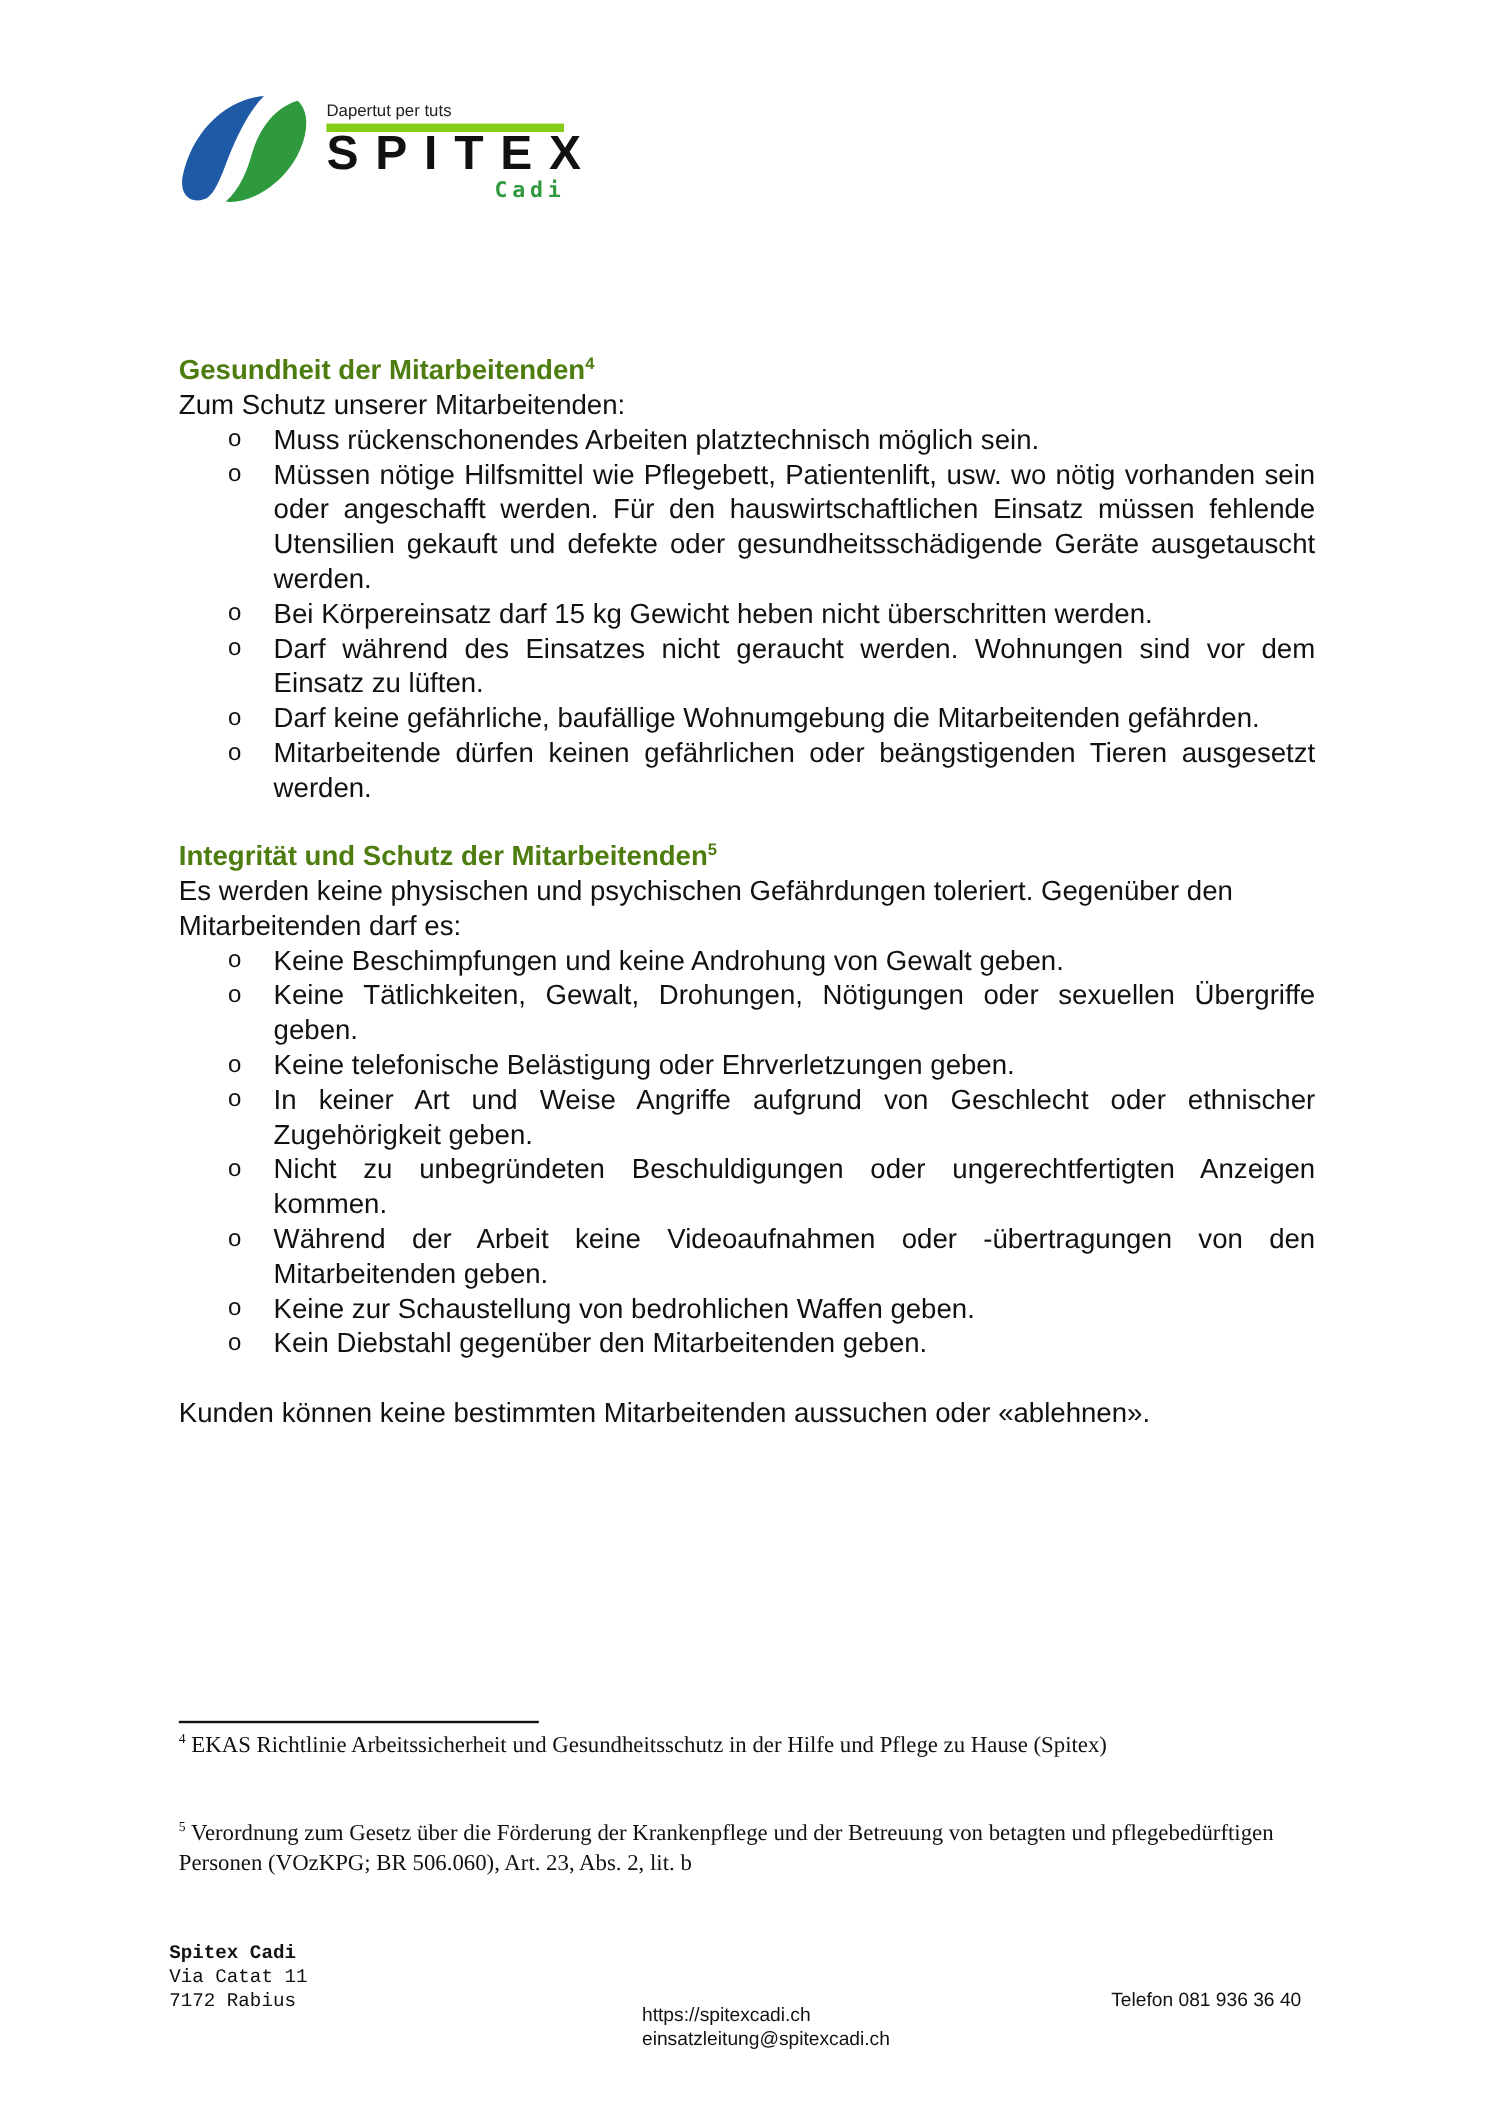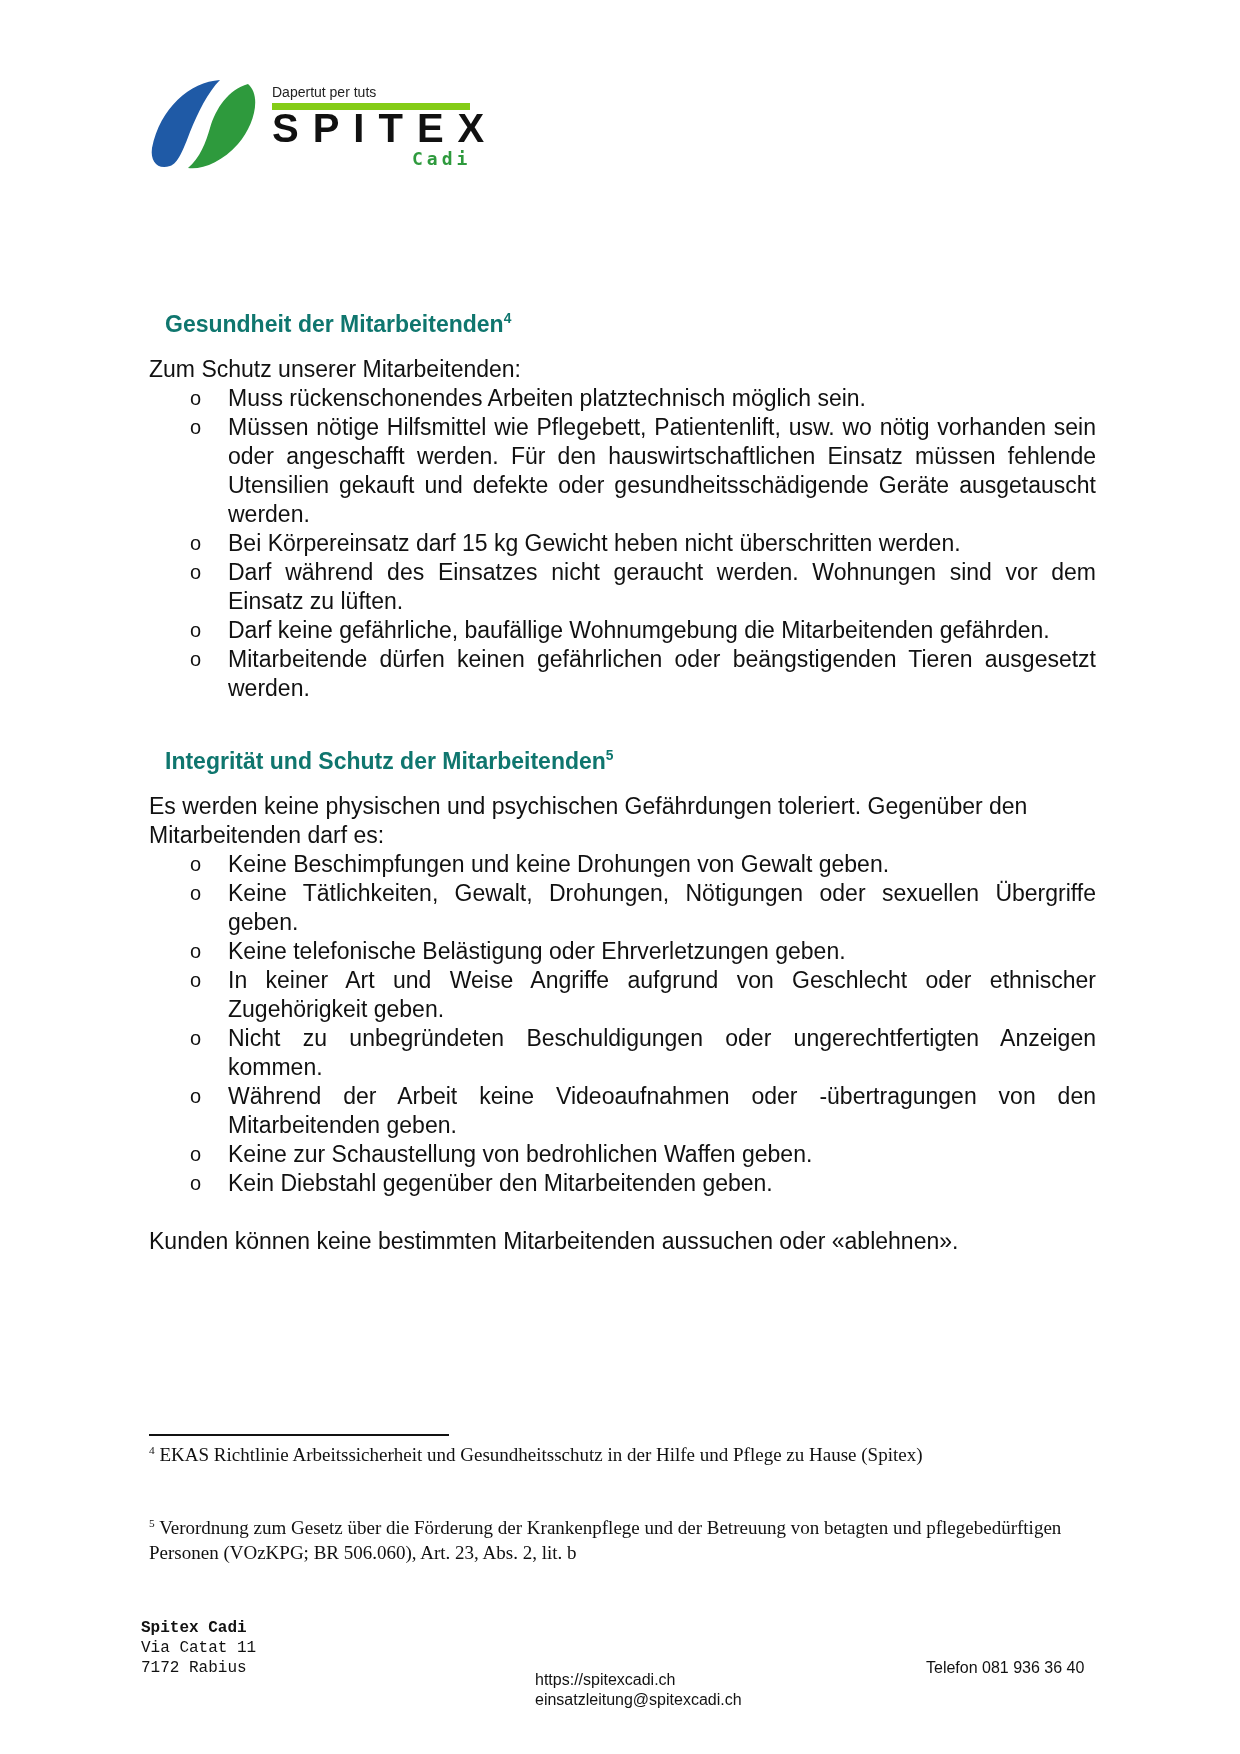--- a/index.html
+++ b/index.html
@@ -8,21 +8,21 @@
   .logo { position:absolute; left:150px; top:78px; width:320px; height:100px; }
   .logo svg.mark { position:absolute; left:0; top:0; }
   .logo .tagline { position:absolute; left:122px; top:6px; font-size:14px; color:#222;
                    border-bottom:7px solid #84cc16; width:198px; padding-bottom:3px; }
   .logo .brand { position:absolute; left:122px; top:28px; font-size:40px; font-weight:bold;
                  letter-spacing:14px; color:#111; }
   .logo .sub { position:absolute; left:262px; top:70px; font-size:18px; font-weight:bold;
                letter-spacing:4px; color:#2e9a3d; font-family:"DejaVu Sans Mono", monospace;text-align:right; }
 
   .content { position:absolute; left:149px; top:294px; width:947px; font-size:23px; line-height:29px; }
-  h2 { margin:16px; font-size:23px; line-height:29px; font-weight:bold; color:#0f766e; }
+  h2 { margin:0; font-size:23px; line-height:29px; font-weight:bold; color:#4d7c0f; }
   h2 sup, .fn sup { font-size:60%; vertical-align:super; line-height:0; }
   p { margin:0; }
   ul { list-style:none; margin:0; padding:0; }
   li { position:relative; padding-left:79px; text-align:justify; }
   li .bullet { position:absolute; left:41px; top:0; font-size:20px; }
   .gap { height:28px; }
   .gap2 { height:29px; }
 
   .fn-rule { position:absolute; left:149px; top:1434px; width:300px; border-top:2px solid #111; }
   .fn { position:absolute; left:149px; font-family:"Liberation Serif", serif; font-size:19px; line-height:25px; width:940px; }
@@ -54,21 +54,21 @@
     <li><span class="bullet">o</span><span>Darf während des Einsatzes nicht geraucht werden. Wohnungen sind vor dem Einsatz zu lüften.</span></li>
     <li><span class="bullet">o</span><span>Darf keine gefährliche, baufällige Wohnumgebung die Mitarbeitenden gefährden.</span></li>
     <li><span class="bullet">o</span><span>Mitarbeitende dürfen keinen gefährlichen oder beängstigenden Tieren ausgesetzt werden.</span></li>
   </ul>
 
   <div class="gap"></div>
 
   <h2><span>Integrität und Schutz der Mitarbeitenden</span><sup>5</sup></h2>
   <p>Es werden keine physischen und psychischen Gefährdungen toleriert. Gegenüber den Mitarbeitenden darf es:</p>
   <ul>
-    <li><span class="bullet">o</span><span>Keine Beschimpfungen und keine Drohungen von Gewalt geben.</span></li>
+    <li><span class="bullet">o</span><span>Keine Beschimpfungen und keine Androhung von Gewalt geben.</span></li>
     <li><span class="bullet">o</span><span>Keine Tätlichkeiten, Gewalt, Drohungen, Nötigungen oder sexuellen Übergriffe geben.</span></li>
     <li><span class="bullet">o</span><span>Keine telefonische Belästigung oder Ehrverletzungen geben.</span></li>
     <li><span class="bullet">o</span><span>In keiner Art und Weise Angriffe aufgrund von Geschlecht oder ethnischer Zugehörigkeit geben.</span></li>
     <li><span class="bullet">o</span><span>Nicht zu unbegründeten Beschuldigungen oder ungerechtfertigten Anzeigen kommen.</span></li>
     <li><span class="bullet">o</span><span>Während der Arbeit keine Videoaufnahmen oder -übertragungen von den Mitarbeitenden geben.</span></li>
     <li><span class="bullet">o</span><span>Keine zur Schaustellung von bedrohlichen Waffen geben.</span></li>
     <li><span class="bullet">o</span><span>Kein Diebstahl gegenüber den Mitarbeitenden geben.</span></li>
   </ul>
 
   <div class="gap2"></div>

